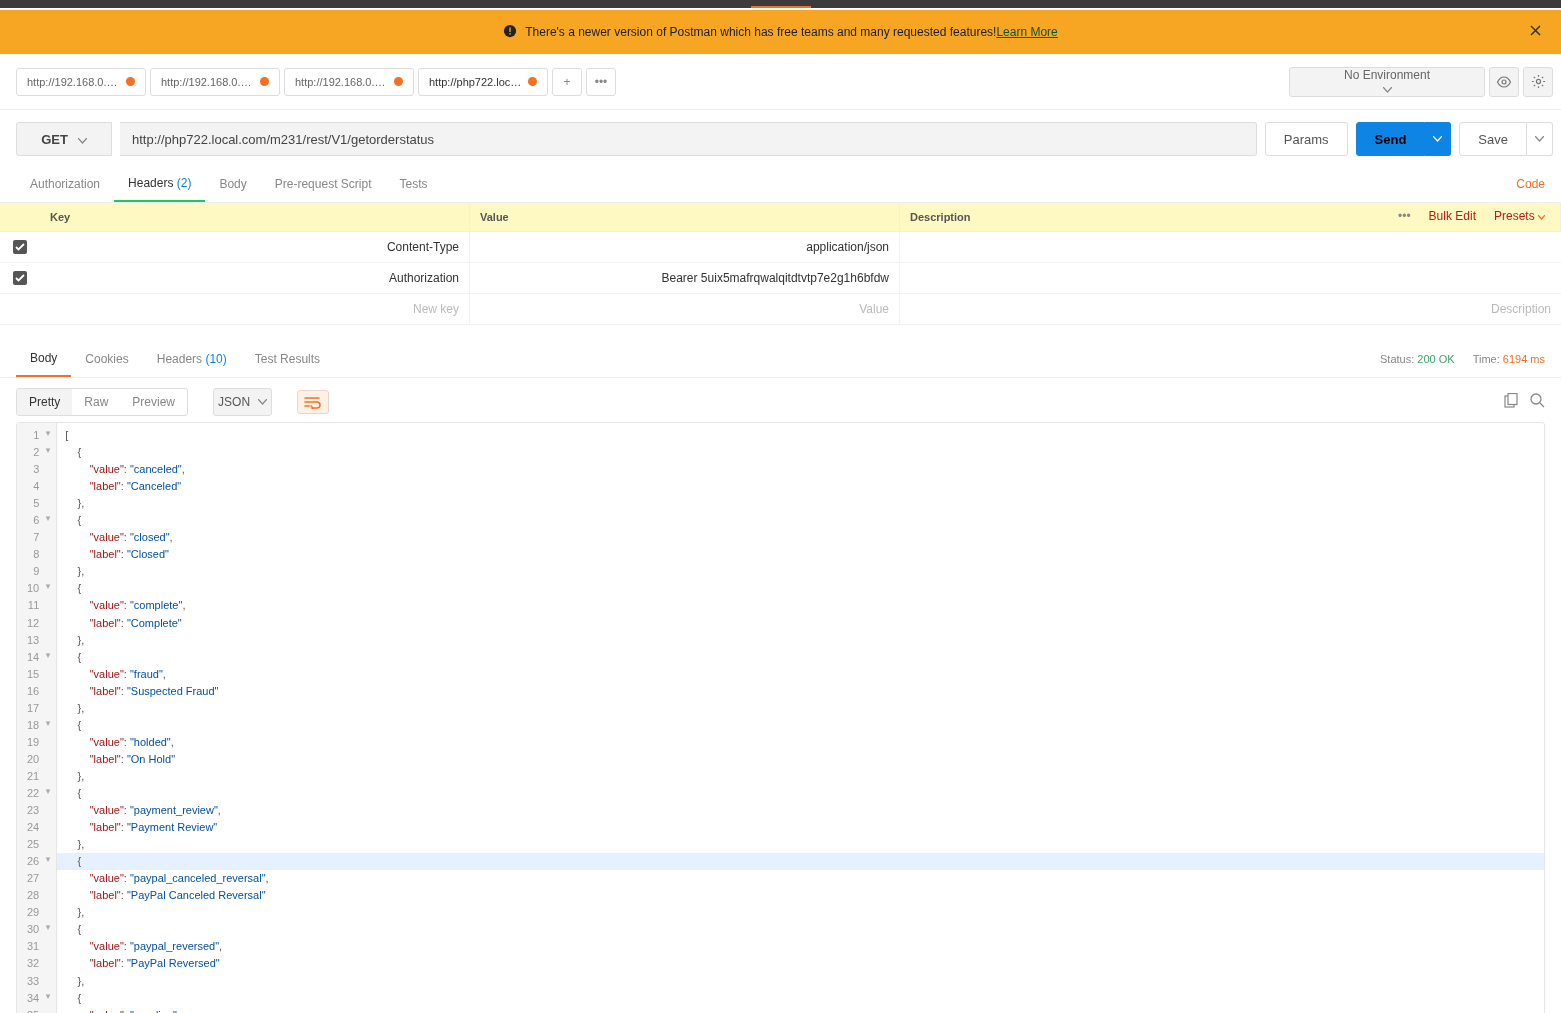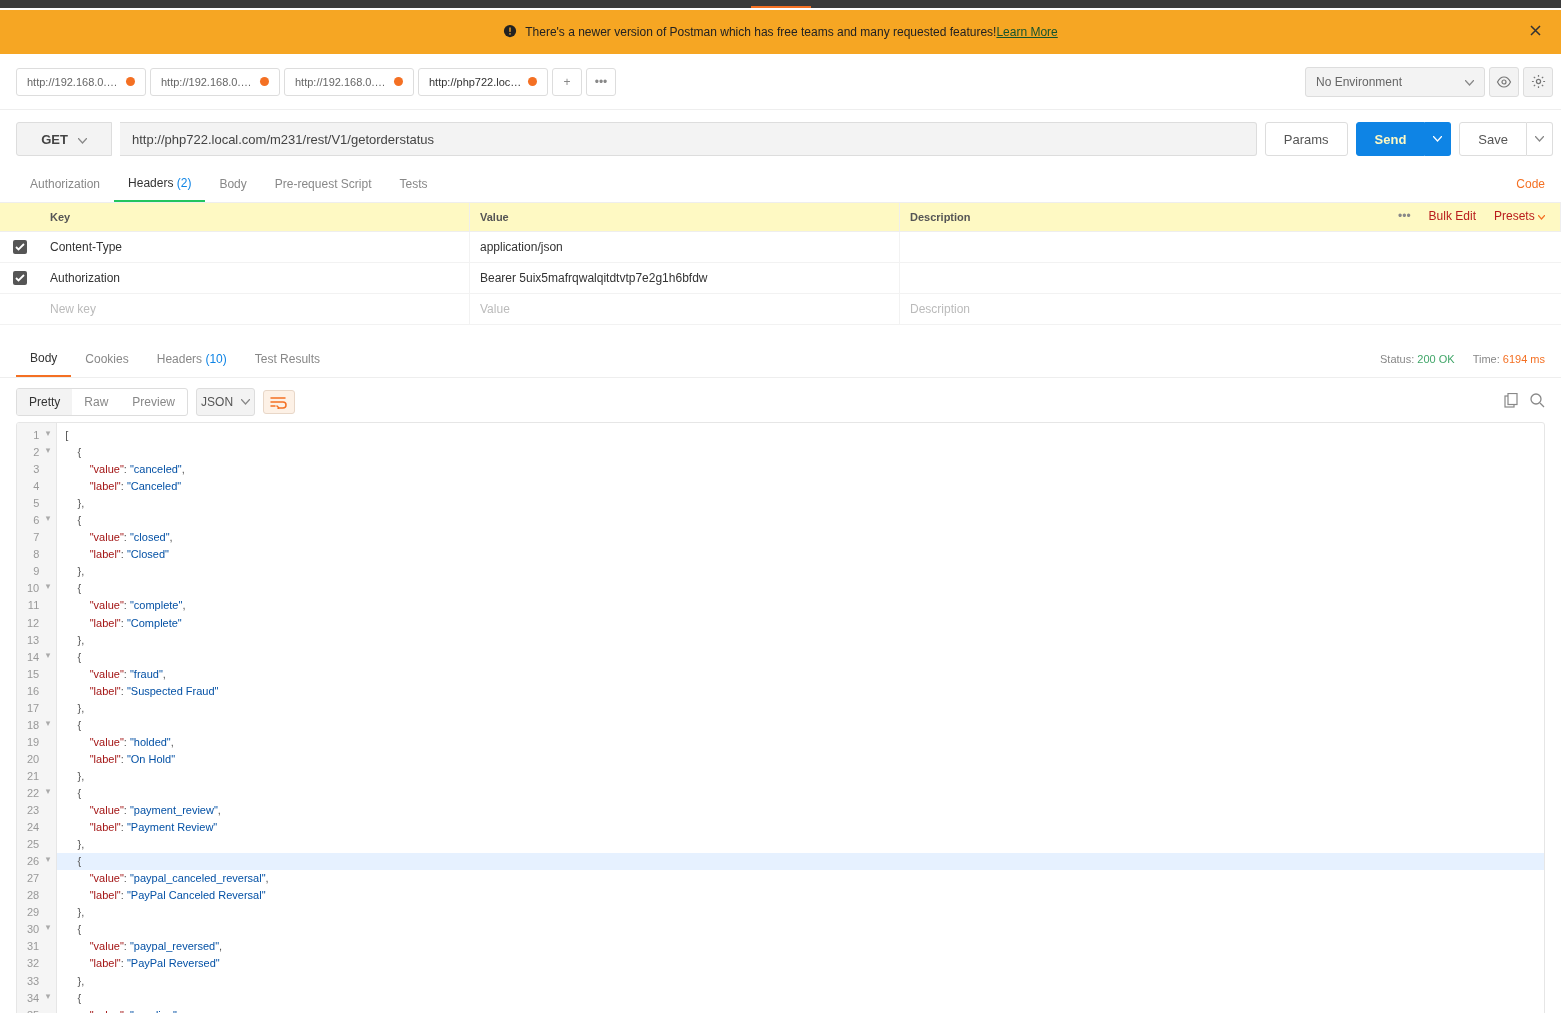--- a/index.html
+++ b/index.html
@@ -11,40 +11,40 @@
 .banner a { color: #14532d; text-decoration: underline; }
 .banner .close { position: absolute; right: 12px; cursor: pointer; }
 
 .builder-header { display: flex; align-items: center; padding: 0 8px; height: 56px; border-bottom: 1px solid #eee; }
 .builder-left { flex: 1; display: flex; align-items: center; padding-left: 8px; }
 .tabs { display: flex; gap: 4px; }
 .tab { border: 1px solid #ddd; border-radius: 3px; padding: 6px 10px; display: flex; align-items: center; gap: 6px; font-size: 11px; color: #666; background: #fff; min-width: 120px; max-width: 130px; cursor: pointer; white-space: nowrap; overflow: hidden; }
 .tab.active { color: #333; }
 .tab-dot { width: 9px; height: 9px; border-radius: 50%; background: #f47023; flex-shrink: 0; margin-left: auto;}
 .tab-add, .tab-more { border: 1px solid #ddd; border-radius: 3px; width: 30px; height: 28px; display: flex; align-items: center; justify-content: center; color: #888; cursor: pointer; }
-.env-select { border: 1px solid #ddd; border-radius: 3px; background: #f3f3f3; height: 30px; padding: 0 10px; display: flex; align-items: center; justify-content: space-between; width: 180px; color: #666; cursor: pointer; }
+.env-select { border: 1px solid #ddd; border-radius: 3px; background: #f3f3f3; height: 30px; padding: 0 10px; display: flex; align-items: center; justify-content: space-between; width: 196px; color: #666; cursor: pointer; flex-direction: column; }
 .icon-btn-sq { border: 1px solid #ddd; border-radius: 3px; width: 30px; height: 30px; display: flex; align-items: center; justify-content: center; color: #777; margin-left: 4px; cursor: pointer; background: #f3f3f3; }
 
 .req-row { display: flex; align-items: stretch; padding: 12px 8px 10px 16px; gap: 8px; }
 .method-btn { border: 1px solid #ddd; background: #f3f3f3; border-radius: 3px 0 0 3px; width: 96px; display: flex; align-items: center; justify-content: center; gap: 10px; font-size: 13px; font-weight: 600; color: #444; cursor: pointer; }
 .url-input { flex: 1; border: 1px solid #ddd; border-left: none; background: #f3f3f3; border-radius: 0 3px 3px 0; padding: 0 12px; font-size: 13px; color: #444; display: flex; align-items: center; }
 .btn { border: 1px solid #ddd; background: #fff; border-radius: 3px; display: flex; align-items: center; justify-content: center; padding: 0 18px; font-size: 13px; color: #555; cursor: pointer; height: 34px;}
-.btn-send { background: #0e84e5; color: #fef9c3; border-color: #0e84e5; font-weight: 600; }
+.btn-send { background: #0e84e5; color: #000000; border-color: #0e84e5; font-weight: 600; }
 .btn-group { display: flex; }
 .btn-group .btn:first-child { border-radius: 3px 0 0 3px; }
 .btn-group .btn.dd { border-radius: 0 3px 3px 0; border-left: none; padding: 0 8px; }
 
 .req-tabs { display: flex; align-items: center; border-bottom: 1px solid #eee; padding: 0 16px; position: relative; }
 .req-tab { padding: 10px 14px; color: #888; font-size: 12px; cursor: pointer; }
 .req-tab.active { color: #333; border-bottom: 2px solid #22c55e; }
 .req-tab .count { color: #0e84e5; }
 .code-link { margin-left: auto; color: #f47023; font-size: 12px; cursor: pointer; }
 
 .kv-head { display: flex; background: #fef9c3; border-bottom: 1px solid #eee; font-size: 11px; color: #555; font-weight: 600; }
-.kv-row { display: flex; border-bottom: 1px solid #f2f2f2; font-size: 12px; color: #333; }
+.kv-row { display: flex; border-bottom: 1px solid #f2f2f2; font-size: 12px; color: #333; text-align: right; }
 .kv-row.placeholder { color: #bbb; }
 .col-chk { width: 40px; display: flex; align-items: center; justify-content: center; padding: 8px 0; }
 .col-key { flex: 0 0 430px; padding: 8px 10px; border-right: 1px solid #f2f2f2; }
 .col-val { flex: 0 0 430px; padding: 8px 10px; border-right: 1px solid #f2f2f2; }
 .col-desc { flex: 1; padding: 8px 10px; }
 .kv-head .col-key, .kv-head .col-val, .kv-head .col-desc { border-right: 1px solid #eee; }
 .kv-actions { position: absolute; right: 16px; display: flex; gap: 18px; font-size: 12px; align-items: center; }
 .kv-actions span { cursor: pointer; }
 .kv-actions .link { color: #b91c1c; }
 .kv-actions .dots { color: #888; }
@@ -52,21 +52,21 @@
 .chk { width: 14px; height: 14px; background: #555; border-radius: 2px; display: flex; align-items: center; justify-content: center; }
 .chk svg { stroke: #fff; }
 
 .resp-tabs { display: flex; align-items: center; border-bottom: 1px solid #eee; padding: 0 16px; margin-top: 16px; }
 .resp-tab { padding: 10px 14px; color: #888; font-size: 12px; cursor: pointer; }
 .resp-tab.active { color: #333; border-bottom: 2px solid #f47023; }
 .resp-meta { margin-left: auto; display: flex; gap: 18px; font-size: 11px; color: #888; }
 .resp-meta .val { color: #41a669; }
 .resp-meta .num { color: #f47023; }
 
-.viewer-bar { display: flex; align-items: center; padding: 10px 16px 6px; gap: 8px; }
+.viewer-bar { display: flex; align-items: center; padding: 10px 16px 6px; gap: 25px; }
 .seg { display: flex; border: 1px solid #ddd; border-radius: 3px; overflow: hidden; }
 .seg .s { padding: 6px 12px; font-size: 12px; color: #888; cursor: pointer; }
 .seg .s.active { background: #f3f3f3; color: #333; }
 .lang-dd { border: 1px solid #ddd; border-radius: 3px; background: #f3f3f3; padding: 6px 4px; font-size: 12px; color: #555; display: flex; align-items: center; gap: 8px; cursor: pointer; }
 .wrap-btn { border: 1px solid #e8d7c8; border-radius: 3px; background: #fdf1e6; padding: 4px 6px; cursor: pointer; display:flex; align-items:center;}
 .viewer-right { margin-left: auto; display: flex; gap: 12px; color: #888; }
 .viewer-right span { cursor: pointer; }
 
 .code-area { border: 1px solid #e6e6e6; margin: 0 16px 16px; border-radius: 3px; display: flex; font-family: Menlo, Consolas, monospace; font-size: 11px; line-height: 1.55; overflow: hidden; }
 .gutter { background: #f5f5f5; border-right: 1px solid #e6e6e6; color: #999; text-align: right; padding: 4px 6px 4px 10px; user-select: none; min-width: 38px; }

